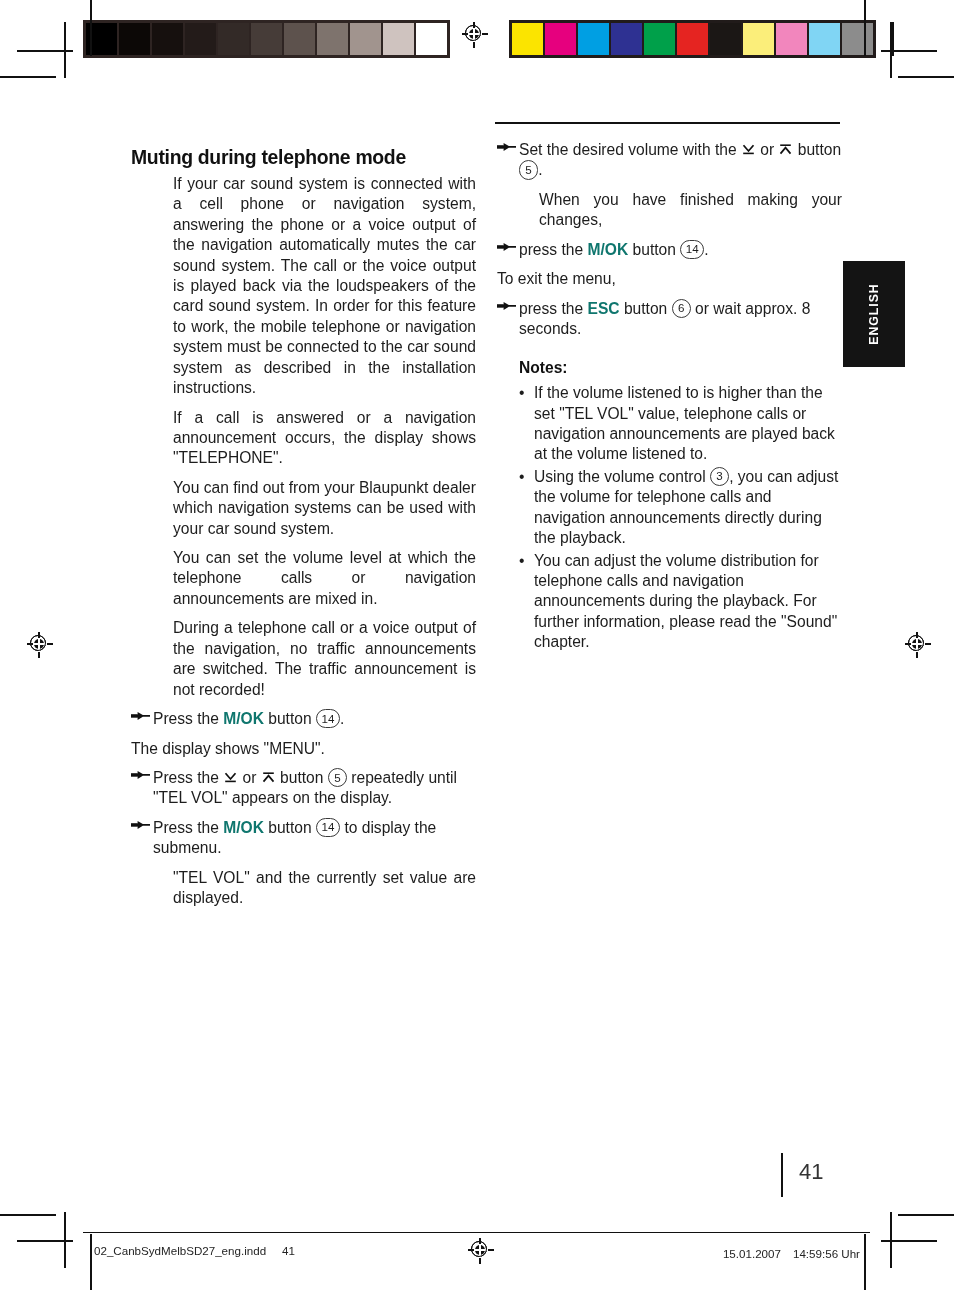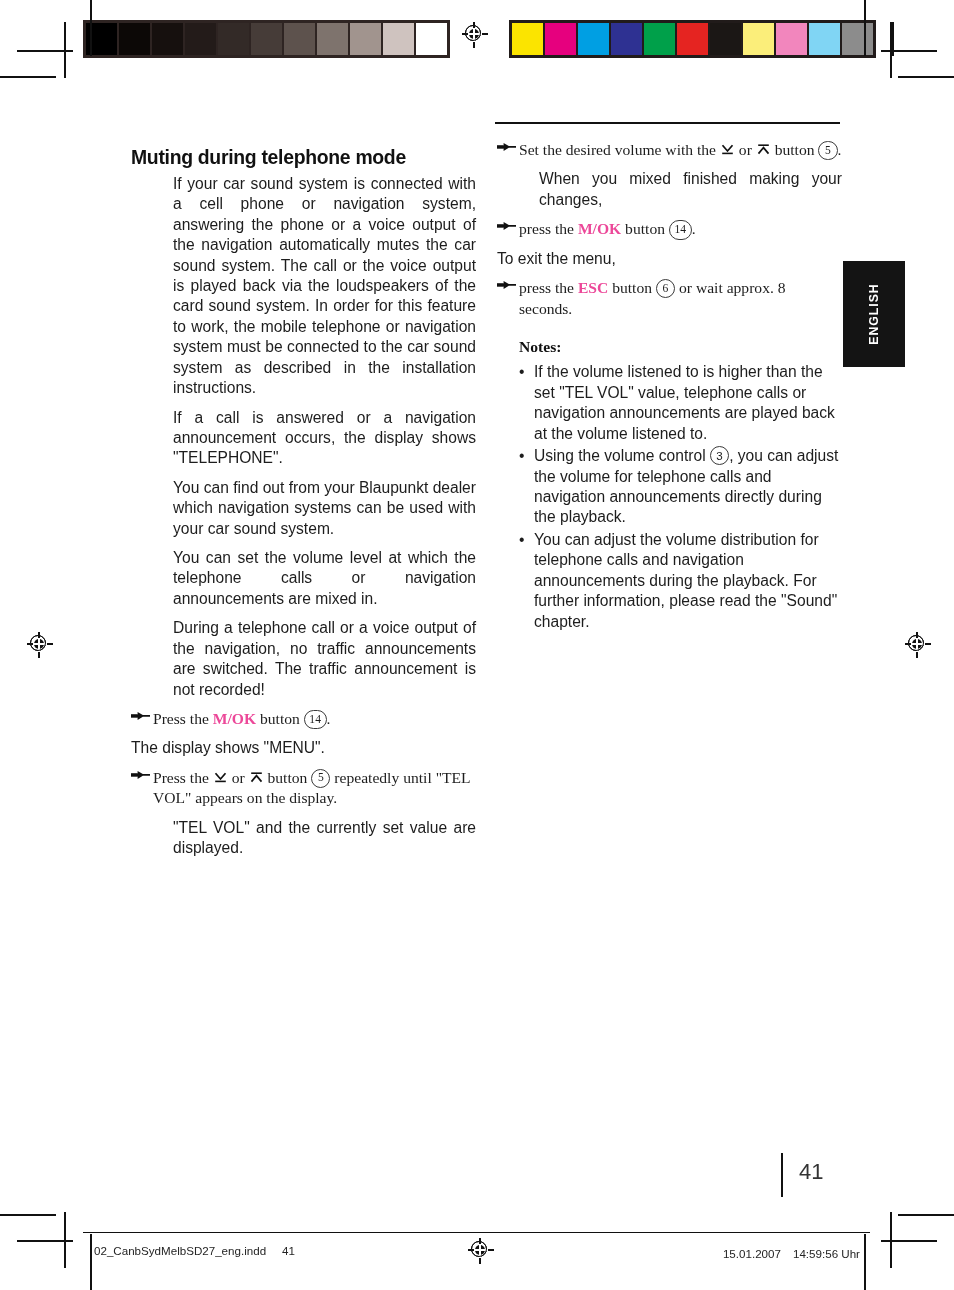--- a/index.html
+++ b/index.html
@@ -114,49 +114,48 @@
   h2.section-head.spaced { margin-top: 24px; }
 
   p.body { margin: 0 0 9px 0; }
   p.body.just { text-align: justify; margin-left: 42px; }
 
   
   .step {
     display: flex;
     margin: 0 0 9px 0;
     align-items: flex-start;
-    font-family: Liberation Serif, serif;
   }
   .step .ptr {
     flex: 0 0 auto;
     width: 22px;
     padding-top: 3px;
     line-height: 1;
     color: #111;
   }
   .step .ptr svg { display: block; }
   .step .txt { flex: 1 1 auto; }
 
   
   .notes-head {
     font-size: 15.6px; font-weight: bold;
-    margin: 18px 0 5px 22px; color: #111; font-family: Liberation Serif, serif;
+    margin: 18px 0 5px 22px; color: #111;
   }
   ul.notes {
     list-style: none; margin: 0; padding: 0 0 0 22px;
   }
   ul.notes li {
     display: flex; margin: 0 0 2px 0;
   }
   ul.notes li .bullet {
     flex: 0 0 auto; width: 15px; color: #1d1d1d;
   }
   ul.notes li .txt { flex: 1 1 auto; }
 
-  b, .b { font-weight: bold; color: #ec4899; }
+  b, .b { font-weight: bold; color: #0f766e; }
 
   
   .ref {
     display: inline-block;
     border: 1.2px solid #3a3a3a;
     border-radius: 999px;
     font-size: 11.6px;
     line-height: 1;
     padding: 2.6px 4.6px 3.2px 4.6px;
     min-width: 8px;
@@ -348,20 +347,29 @@
       </span>
       <span class="txt"><span>Press the </span><span class="arrow-glyph"><svg width="13" height="13" viewBox="0 0 13 13">
               <path d="M1.5 2.2L6.5 8 11.5 2.2" stroke="#111" stroke-width="1.7" fill="none"></path>
               <path d="M1.2 10.4h10.6" stroke="#111" stroke-width="1.6"></path>
             </svg></span><span> or </span><span class="arrow-glyph"><svg width="13" height="13" viewBox="0 0 13 13">
               <path d="M1.2 2.2h10.6" stroke="#111" stroke-width="1.6"></path>
               <path d="M1.5 10.6L6.5 4.6 11.5 10.6" stroke="#111" stroke-width="1.7" fill="none"></path>
             </svg></span><span> button </span><span class="ref">5</span><span> repeatedly until "TEL VOL" appears on the display.</span></span>
     </div>
 
+    <div class="step">
+      <span class="ptr">
+        <svg width="19" height="11" viewBox="0 0 19 11">
+            <path d="M0 2.4h6.6V0l5.2 3.1h7.2v1.6h-7.2L6.6 7.9V5.4H0z" fill="#111"></path>
+            <path d="M0 2.4h6.6v3H0z" fill="#111"></path>
+          </svg>
+      </span>
+      <span class="txt"><span>Press the </span><b>M/OK</b><span> button </span><span class="ref">14</span><span> to display the submenu.</span></span>
+    </div>
 
     <p class="body just">"TEL VOL" and the currently set value are displayed.</p>
   </div>
 
   <div class="col" id="col-right">
 
     <div class="step">
       <span class="ptr">
         <svg width="19" height="11" viewBox="0 0 19 11">
             <path d="M0 2.4h6.6V0l5.2 3.1h7.2v1.6h-7.2L6.6 7.9V5.4H0z" fill="#111"></path>
@@ -370,21 +378,21 @@
       </span>
       <span class="txt"><span>Set the desired volume with the </span><span class="arrow-glyph"><svg width="13" height="13" viewBox="0 0 13 13">
               <path d="M1.5 2.2L6.5 8 11.5 2.2" stroke="#111" stroke-width="1.7" fill="none"></path>
               <path d="M1.2 10.4h10.6" stroke="#111" stroke-width="1.6"></path>
             </svg></span><span> or </span><span class="arrow-glyph"><svg width="13" height="13" viewBox="0 0 13 13">
               <path d="M1.2 2.2h10.6" stroke="#111" stroke-width="1.6"></path>
               <path d="M1.5 10.6L6.5 4.6 11.5 10.6" stroke="#111" stroke-width="1.7" fill="none"></path>
             </svg></span><span> button </span><span class="ref">5</span><span>.</span></span>
     </div>
 
-    <p class="body just">When you mixed finished making your changes,</p>
+    <p class="body just">When you have finished making your changes,</p>
 
     <div class="step">
       <span class="ptr">
         <svg width="19" height="11" viewBox="0 0 19 11">
             <path d="M0 2.4h6.6V0l5.2 3.1h7.2v1.6h-7.2L6.6 7.9V5.4H0z" fill="#111"></path>
             <path d="M0 2.4h6.6v3H0z" fill="#111"></path>
           </svg>
       </span>
       <span class="txt"><span>press the </span><b>M/OK</b><span> button </span><span class="ref">14</span><span>.</span></span>
     </div>

